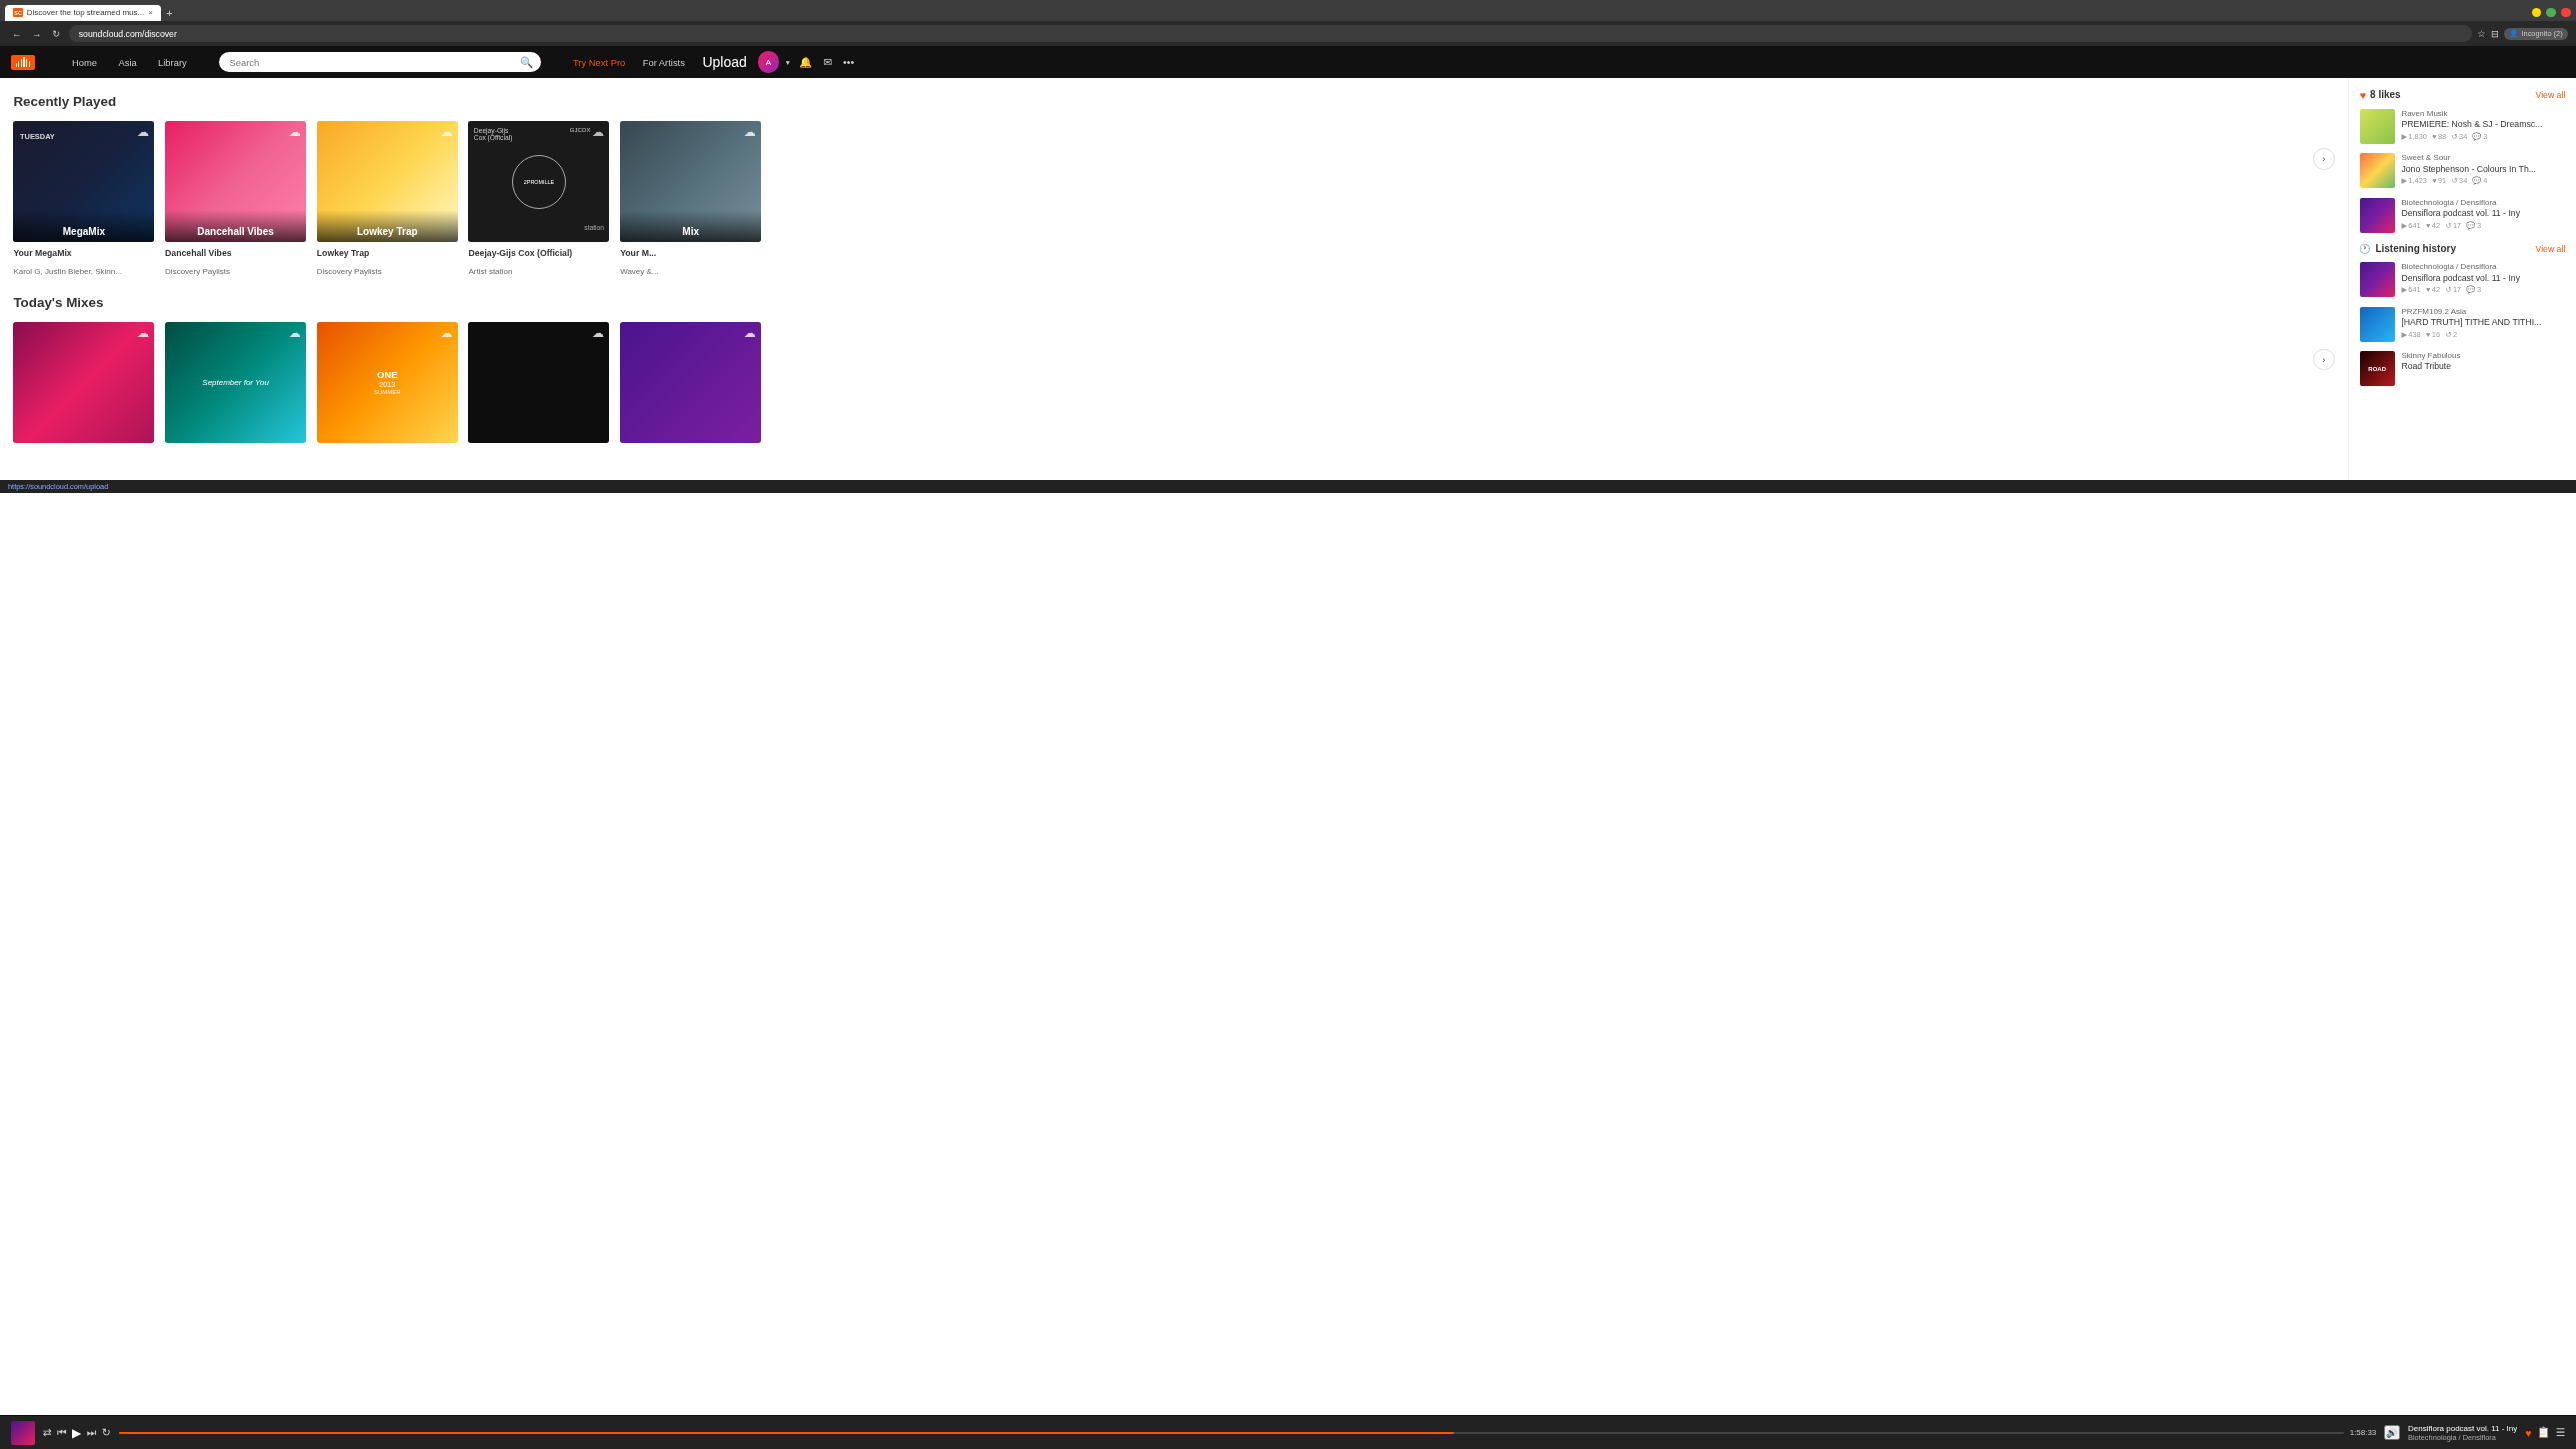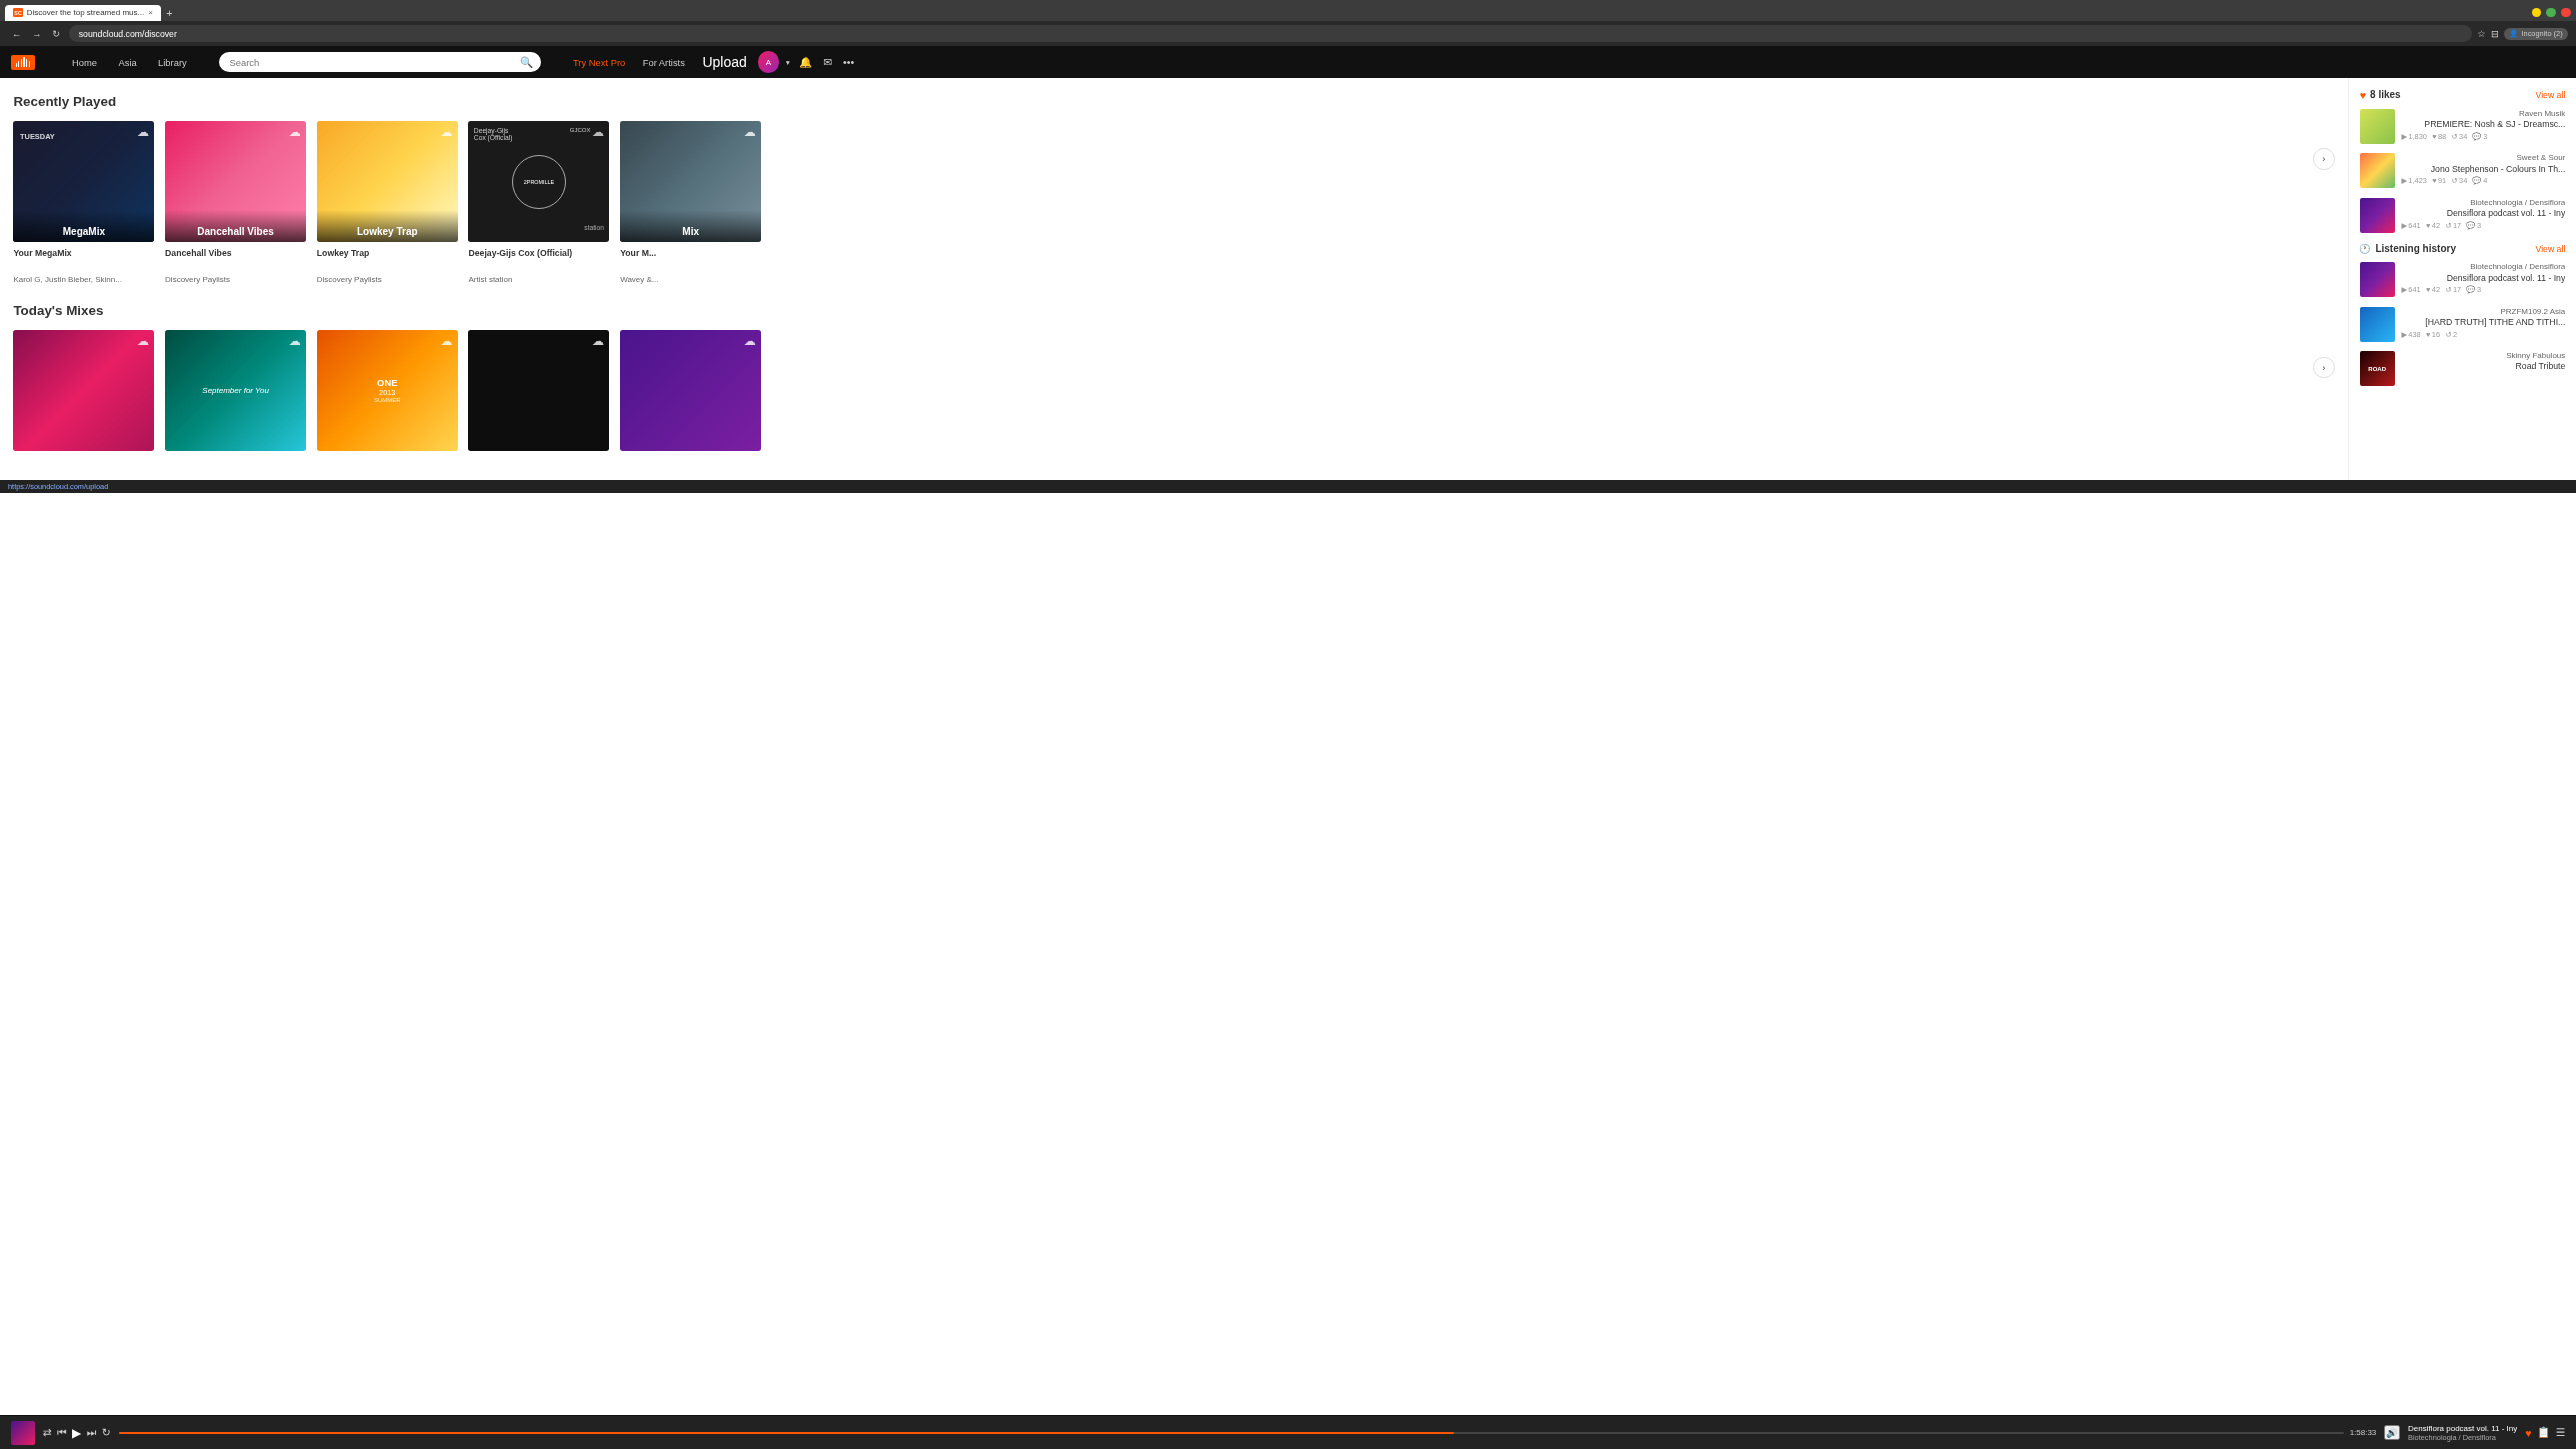--- a/index.html
+++ b/index.html
@@ -203,21 +203,21 @@
       position: absolute; top: 4px; right: 5.4px;
       font-size: 12px; color: rgba(255,255,255,0.8);
     }
     .card-overlay-text {
       position: absolute; bottom: 0; left: 0; right: 0;
       background: linear-gradient(transparent, rgba(0,0,0,0.7));
       padding: 16px 6.7px 5.4px;
       font-size: 10px; font-weight: 700; color: #fff;
       text-align: center;
     }
-    .card-title { font-size: 8.7px; font-weight: 600; color: #333; margin-bottom: 17px; }
+    .card-title { font-size: 8.7px; font-weight: 600; color: #333; margin-bottom: 9px; }
     .card-subtitle { font-size: 8px; color: #666; }
 
     
     .section-with-nav { position: relative; }
     .carousel-nav-btn {
       position: absolute; right: 0; top: 54px;
       background: rgba(255,255,255,0.9);
       border: 0.7px solid #ddd;
       border-radius: 50%;
       width: 21.5px; height: 21.5px;
@@ -237,21 +237,21 @@
     .view-all-link { color: #f50; font-size: 8.7px; cursor: pointer; text-decoration: none; }
 
     .sidebar-track {
       display: flex; gap: 6.7px; align-items: flex-start;
       margin-bottom: 9.4px; cursor: pointer;
     }
     .track-thumb {
       width: 35px; height: 35px; border-radius: 2px;
       flex-shrink: 0; overflow: hidden;
     }
-    .track-info { flex: 1; min-width: 0; text-align: right; }
+    .track-info { flex: 1; min-width: 0; }
     .track-artist { font-size: 8px; color: #666; margin-bottom: 1.3px; overflow: hidden; text-overflow: ellipsis; white-space: nowrap; }
     .track-name { font-size: 8.7px; font-weight: 500; color: #333; margin-bottom: 2.7px; overflow: hidden; text-overflow: ellipsis; white-space: nowrap; }
     .track-stats { display: flex; gap: 5.4px; font-size: 7.4px; color: #999; }
     .stat-item { display: flex; align-items: center; gap: 1.3px; }
 
     .listening-history-header {
       display: flex; align-items: center; justify-content: space-between;
       margin: 10.7px 0 8px;
     }
     .listening-history-left { display: flex; align-items: center; gap: 4px; }

